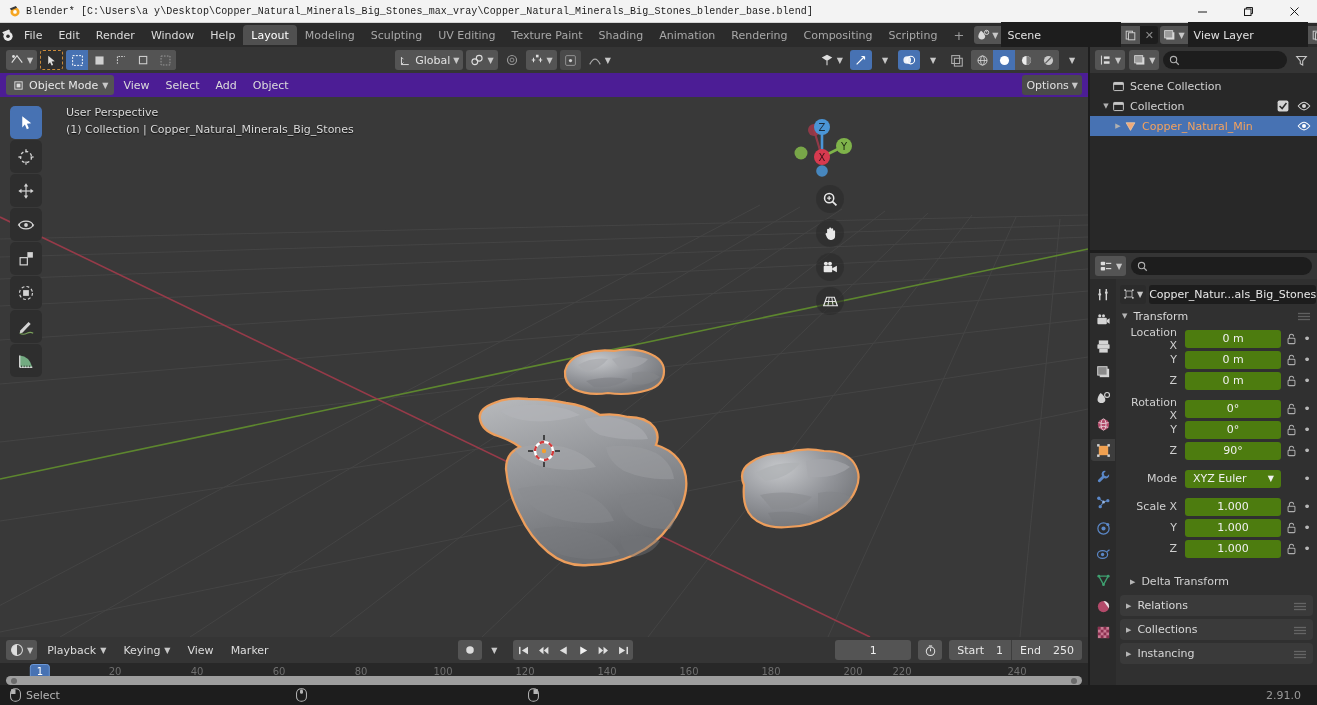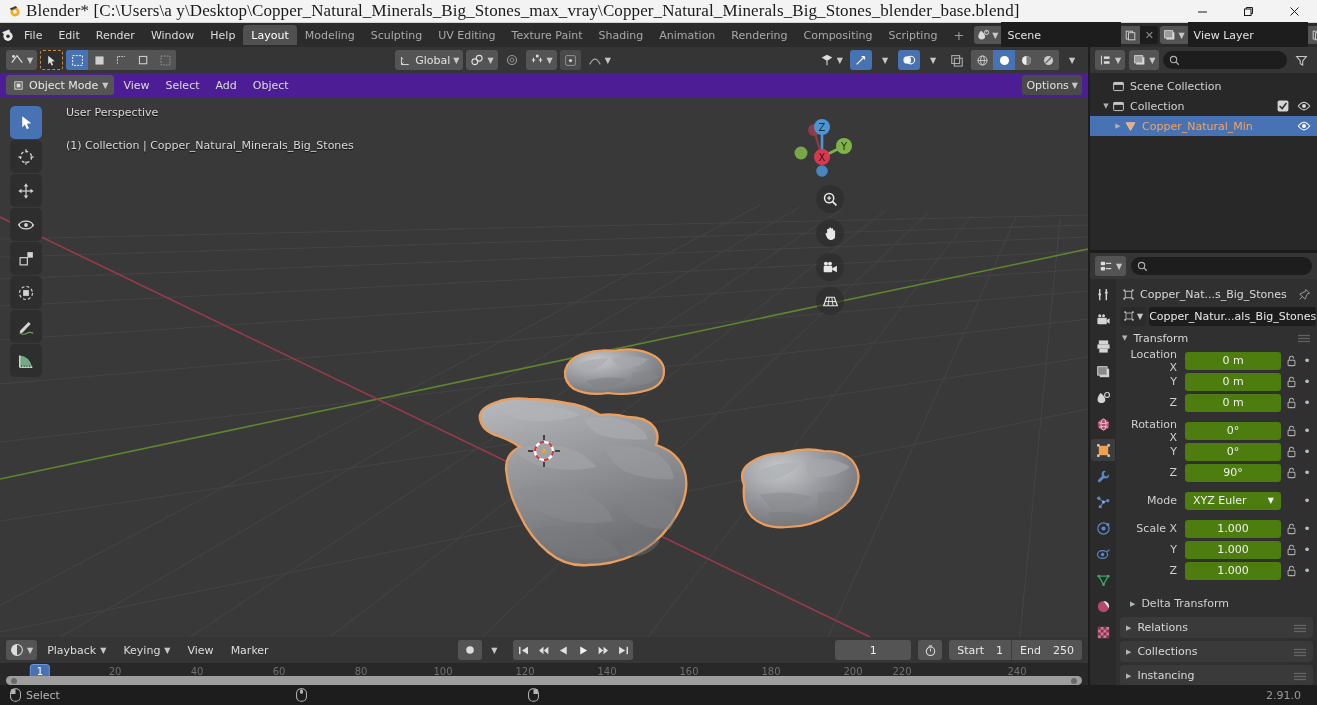--- a/index.html
+++ b/index.html
@@ -16,22 +16,22 @@
 
   
   .titlebar {
     position: absolute; left: 0; top: 0; width: 1317px; height: 23px;
     background: #f3f3f3; color: #1a1a1a;
     display: flex; align-items: center;
     border-bottom: 1px solid #d3d3d3;
   }
   .titlebar .tb-icon { width: 22px; display: flex; justify-content: center; align-items: center; margin-left: 4px; }
   .titlebar .tb-text {
-    font-size: 17px; color: #1a1a1a; white-space: nowrap; letter-spacing: 0.1px;
-    font-family: Liberation Serif, serif;
+    font-size: 10px; color: #1a1a1a; white-space: nowrap; letter-spacing: 0.1px;
+    font-family: Liberation Mono, monospace;
   }
   .winbtns { position: absolute; right: 0; top: 0; height: 23px; display: flex; }
   .winbtn {
     width: 46px; height: 23px; display: flex; align-items: center; justify-content: center;
     color: #1a1a1a; font-size: 12px;
   }
 
   
   .topbar {
     position: absolute; left: 0; top: 23px; width: 1317px; height: 24px;
@@ -103,21 +103,21 @@
 
   
   .viewport {
     position: absolute; left: 0; top: 97px; width: 1088px; height: 540px;
     overflow: hidden; background: #393939;
   }
   .vp-text {
     position: absolute; left: 66px; top: 9px; font-size: 11px; color: #dadada;
     line-height: 14px; text-shadow: 0 1px 1px rgba(0,0,0,.8); pointer-events: none;
   }
-  .vp-text .l2 { margin-top: 19px; }
+  .vp-text .l2 { margin-top: 3px; }
 
   .toolshelf {
     position: absolute; left: 10px; top: 9px; width: 34px;
     display: flex; flex-direction: column; gap: 1px;
   }
   .ts-btn {
     width: 32px; height: 33px; border-radius: 5px; background: #2e2e2e;
     display: flex; align-items: center; justify-content: center;
   }
   .ts-btn.sel { background: #4772b3; }
@@ -927,38 +927,20 @@
           <rect x="2" y="8" width="3" height="3"></rect>
             <rect x="8" y="8" width="3" height="3"></rect>
           <rect x="5" y="11" width="3" height="3"></rect>
             <rect x="11" y="11" width="3" height="3"></rect>
         </g>
       </svg>
     </div>
   </div>
 
   <div class="props-body">
-    <div class="bc-row">
-      <span>
-        <svg width="13" height="13" viewBox="0 0 16 16">
-          <rect x="4" y="4" width="8" height="8" fill="none" stroke="#c8c8c8" stroke-width="1.1"></rect>
-          <rect x="1.8" y="1.8" width="2.2" height="2.2" fill="#c8c8c8"></rect>
-          <rect x="12" y="1.8" width="2.2" height="2.2" fill="#c8c8c8"></rect>
-          <rect x="1.8" y="12" width="2.2" height="2.2" fill="#c8c8c8"></rect>
-          <rect x="12" y="12" width="2.2" height="2.2" fill="#c8c8c8"></rect>
-        </svg>
-      </span>
-      <span>Copper_Nat...s_Big_Stones</span>
-      <span class="pin">
-        <svg width="13" height="13" viewBox="0 0 16 16">
-          <path d="M9.6 1.8 L14.2 6.4 L11.6 7 L8.6 13.8 L2.2 7.4 L9 4.4Z" fill="none" stroke="#9a9a9a" stroke-width="1.2"></path>
-          <line x1="6" y1="10" x2="2" y2="14" stroke="#9a9a9a" stroke-width="1.2"></line>
-        </svg>
-      </span>
-    </div>
 
     <div class="name-row">
       <span class="name-idbtn">
         <svg width="12" height="12" viewBox="0 0 16 16">
           <rect x="4" y="4" width="8" height="8" fill="none" stroke="#c8c8c8" stroke-width="1.1"></rect>
           <rect x="1.8" y="1.8" width="2.2" height="2.2" fill="#c8c8c8"></rect>
           <rect x="12" y="1.8" width="2.2" height="2.2" fill="#c8c8c8"></rect>
           <rect x="1.8" y="12" width="2.2" height="2.2" fill="#c8c8c8"></rect>
           <rect x="12" y="12" width="2.2" height="2.2" fill="#c8c8c8"></rect>
         </svg>

